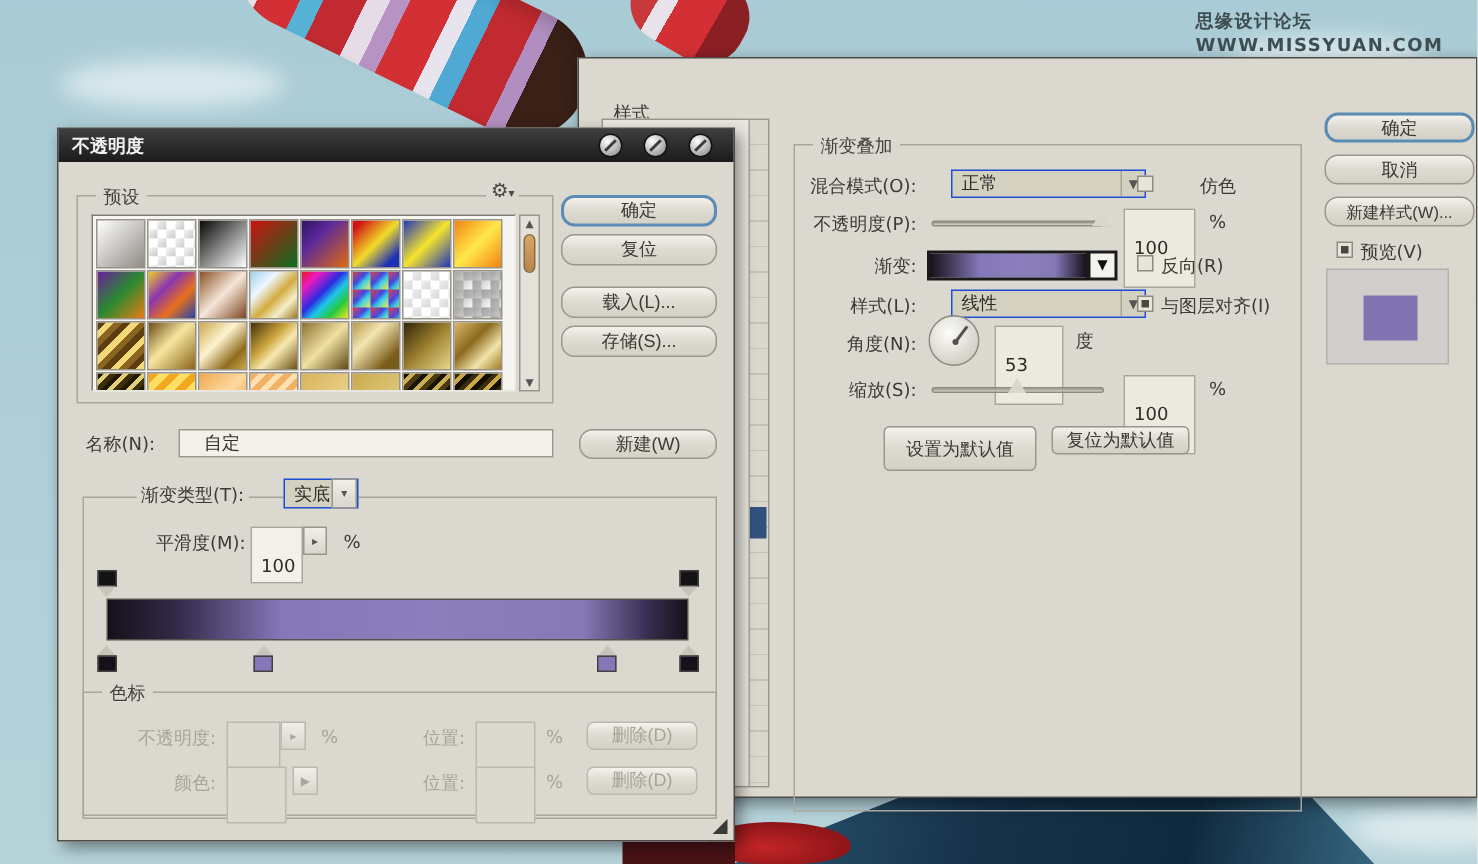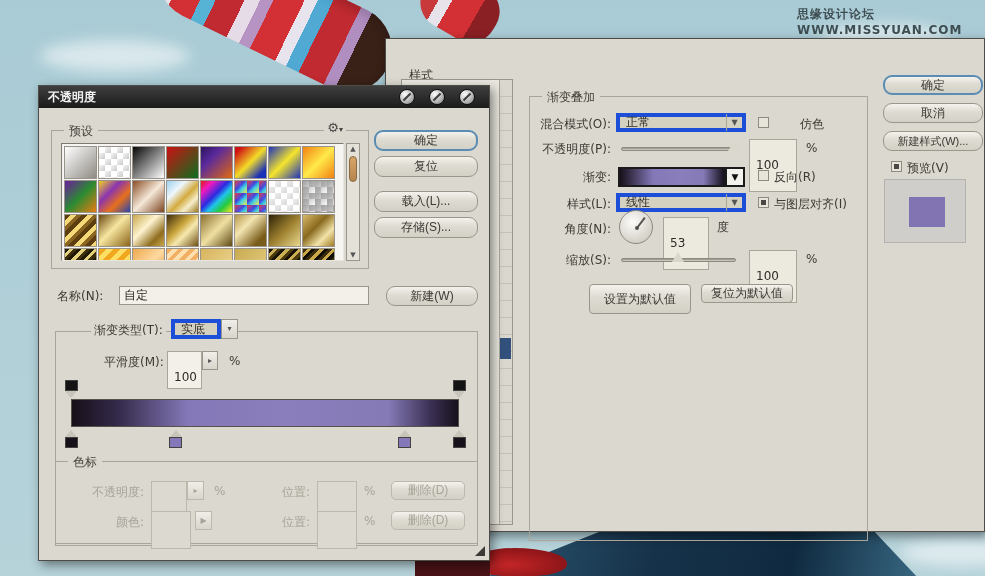--- a/index.html
+++ b/index.html
@@ -34,24 +34,24 @@
   .tb-circle::after { content:""; position:absolute; left:6px; top:2px; width:2px; height:10px; background:#3c3c3c; transform:rotate(45deg); }
 
   .groupbox { position:absolute; border:1px solid #a9a59b; }
   .groupbox > .glabel { position:absolute; top:-8px; left:12px; background:#dbd8cf; padding:0 5px; font-size:12px; color:#44423c; }
 
   .btn { position:absolute; background:linear-gradient(#f4f2ec,#dedbd2 45%,#d3d0c6);
     border:1px solid #9a968c; border-radius:9px; font-size:12px; color:#3c3a34;
     text-align:center; cursor:pointer; }
   .btn.focus { border:2px solid #5a8cb4; }
   .txtinput { position:absolute; background:#f2f0e9; border:1px solid #9a968c; font-size:12px; color:#2e2c28;
-    padding:1px 4px; line-height:15px; }
+    padding:1px 16px; line-height:15px; }
   .valbox { position:absolute; background:#eceade; border:1px solid #a9a59b; font-size:12px; color:#2e2c28;
     padding:18px 6px; line-height:15px; }
-  .dropdown { position:absolute; background:#d5d1c0; border:4px solid #1d4ed8; display:flex; align-items:center; }
+  .dropdown { position:absolute; background:#d5d1c0; border:1px solid #1d4ed8; display:flex; align-items:center;margin-left:18px; }
   .dropdown .dtext { flex:1; padding:0 6px; font-size:12px; line-height:17px; color:#2e2c28; white-space:nowrap; overflow:hidden; }
   .dropdown .darrow { width:16px; text-align:center; font-size:8px; color:#555; border-left:1px solid #a9a59b; line-height:17px; }
   .lbl { position:absolute; font-size:12px; color:#3c3a34; white-space:nowrap; }
   .lbl.r { text-align:right; }
   .checkbox { position:absolute; width:11px; height:11px; background:#e7e4da; border:1px solid #8e8a80; }
   .checkbox.checked::after { content:""; position:absolute; left:2px; top:2px; width:5px; height:5px; background:#4a4845; }
   .slider-track { position:absolute; height:4px; background:linear-gradient(#8f8c84,#d8d5cc); border:1px solid #8e8a80; border-radius:2px; }
   .slider-thumb { position:absolute; width:12px; height:10px; background:#d9d6cc;
     clip-path:polygon(50% 0,100% 100%,0 100%); filter:drop-shadow(0 0 1px #555); }
 

